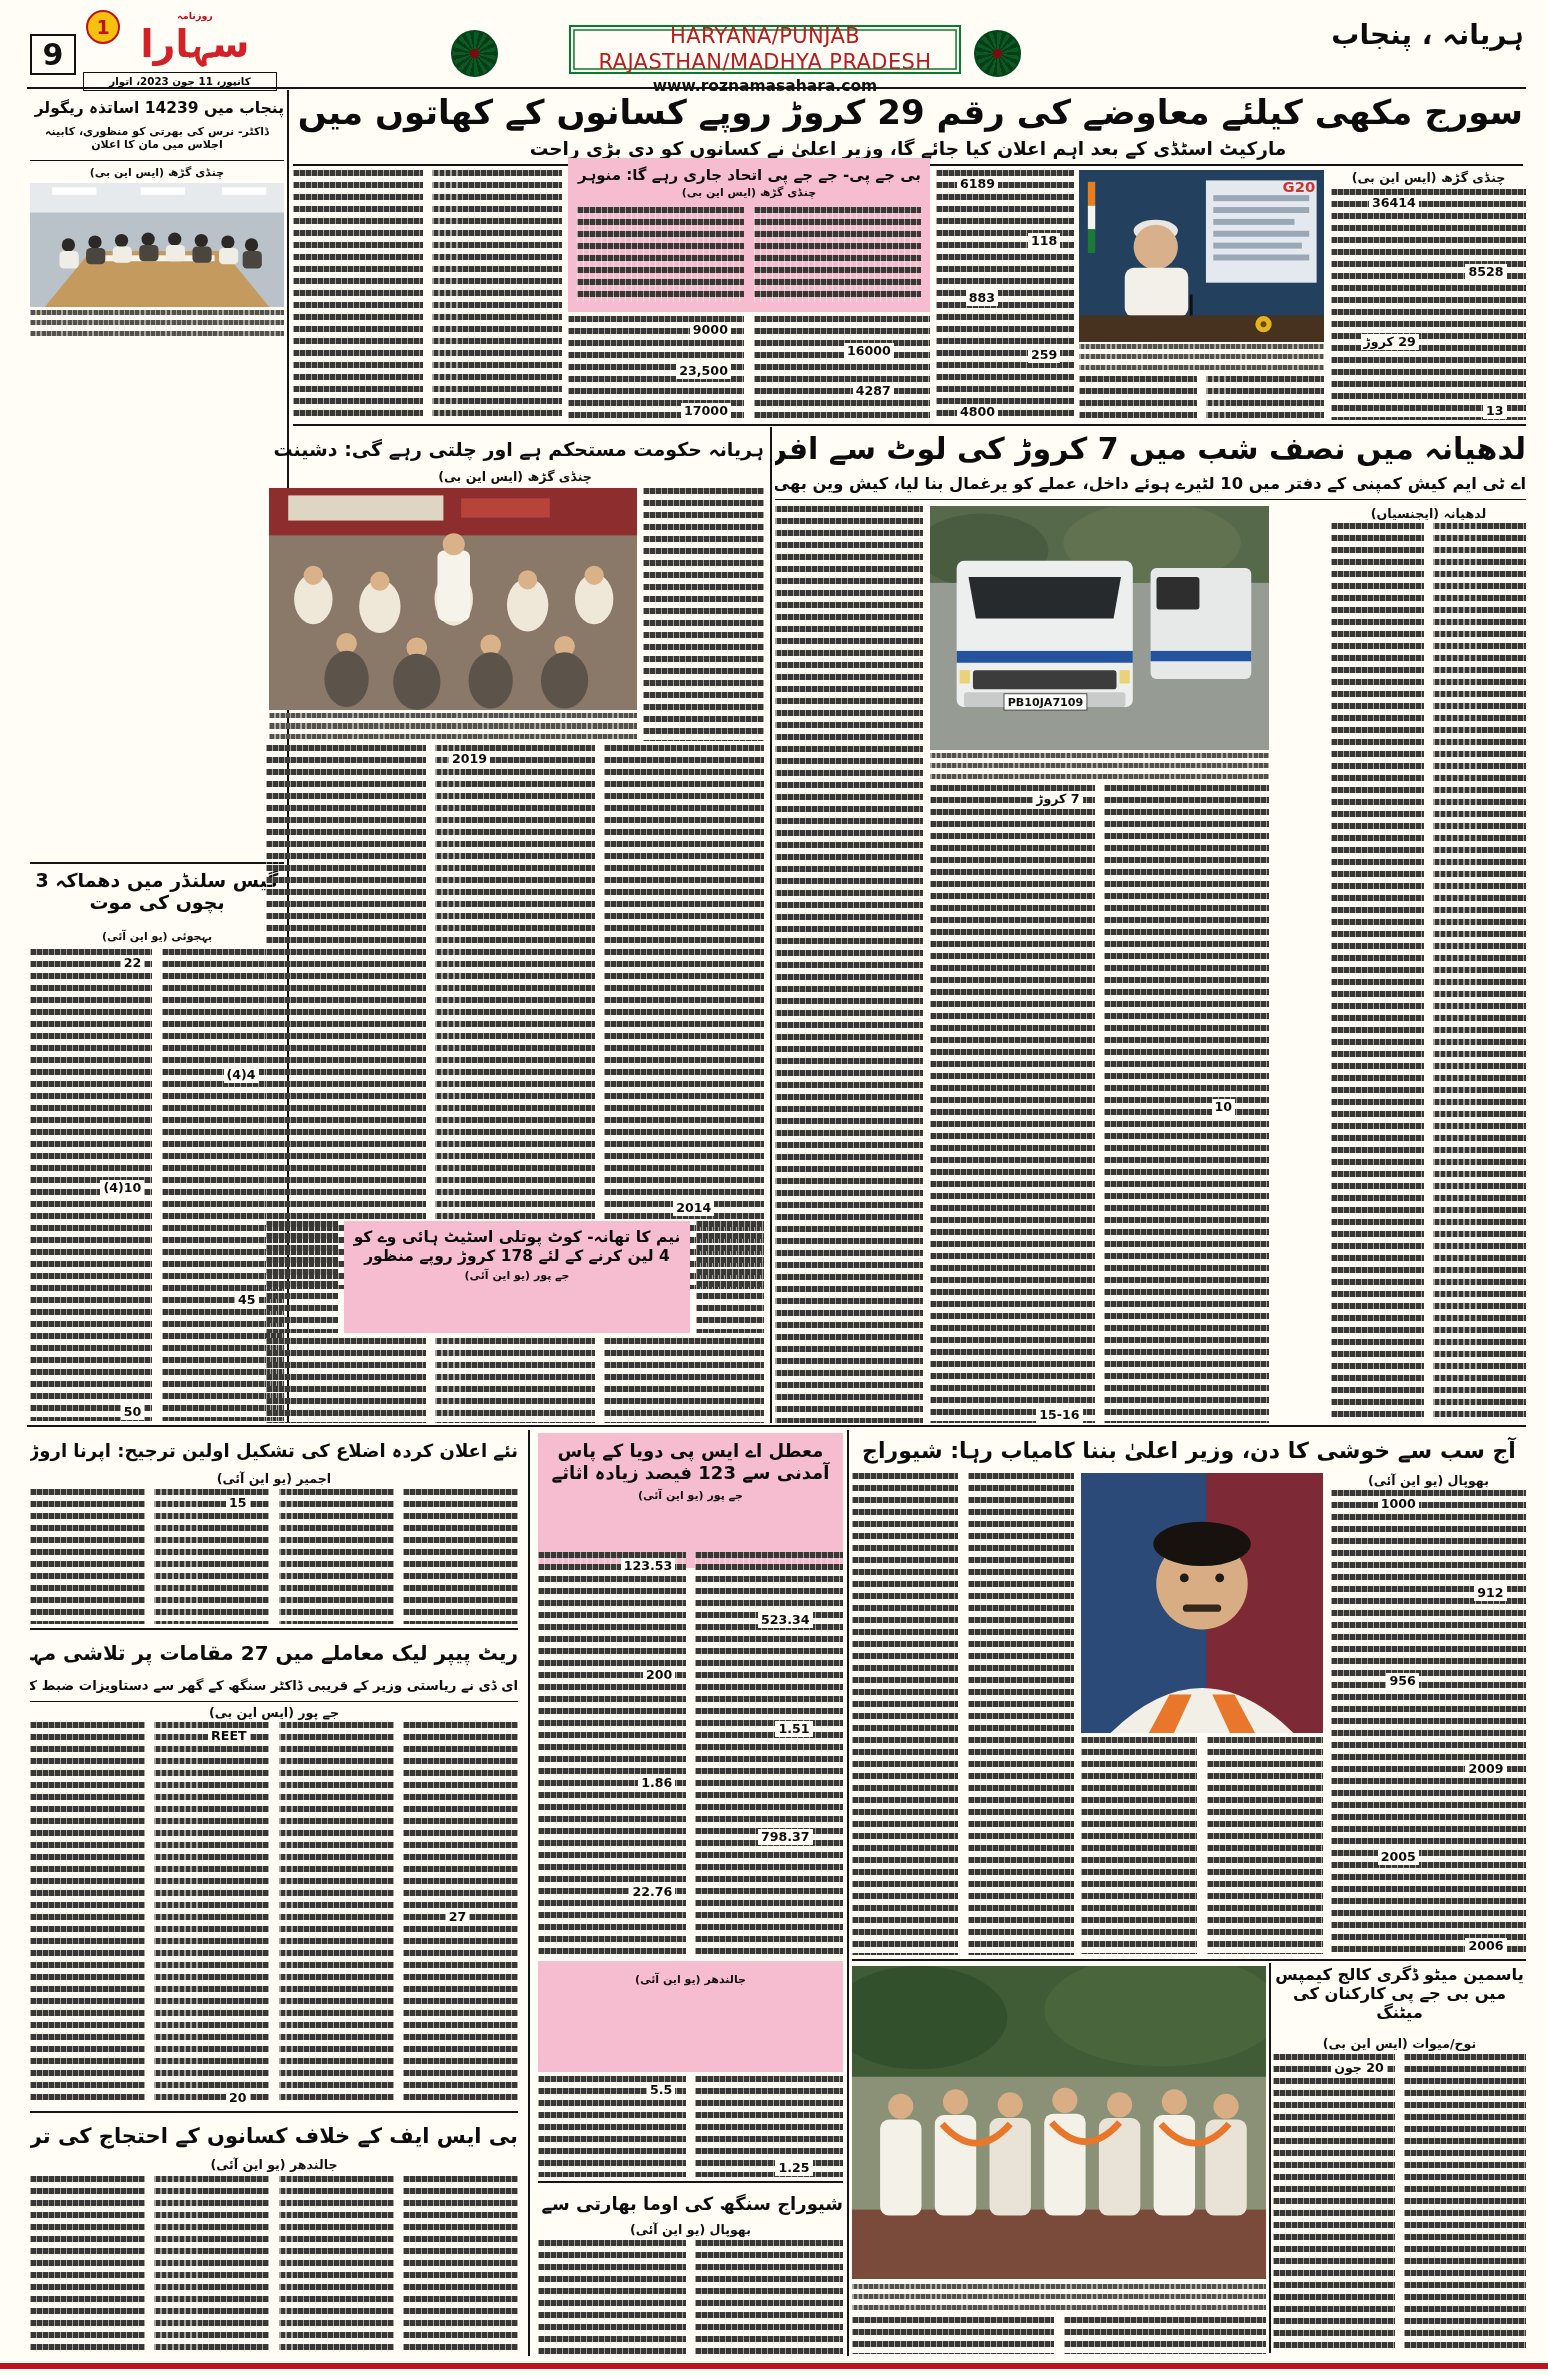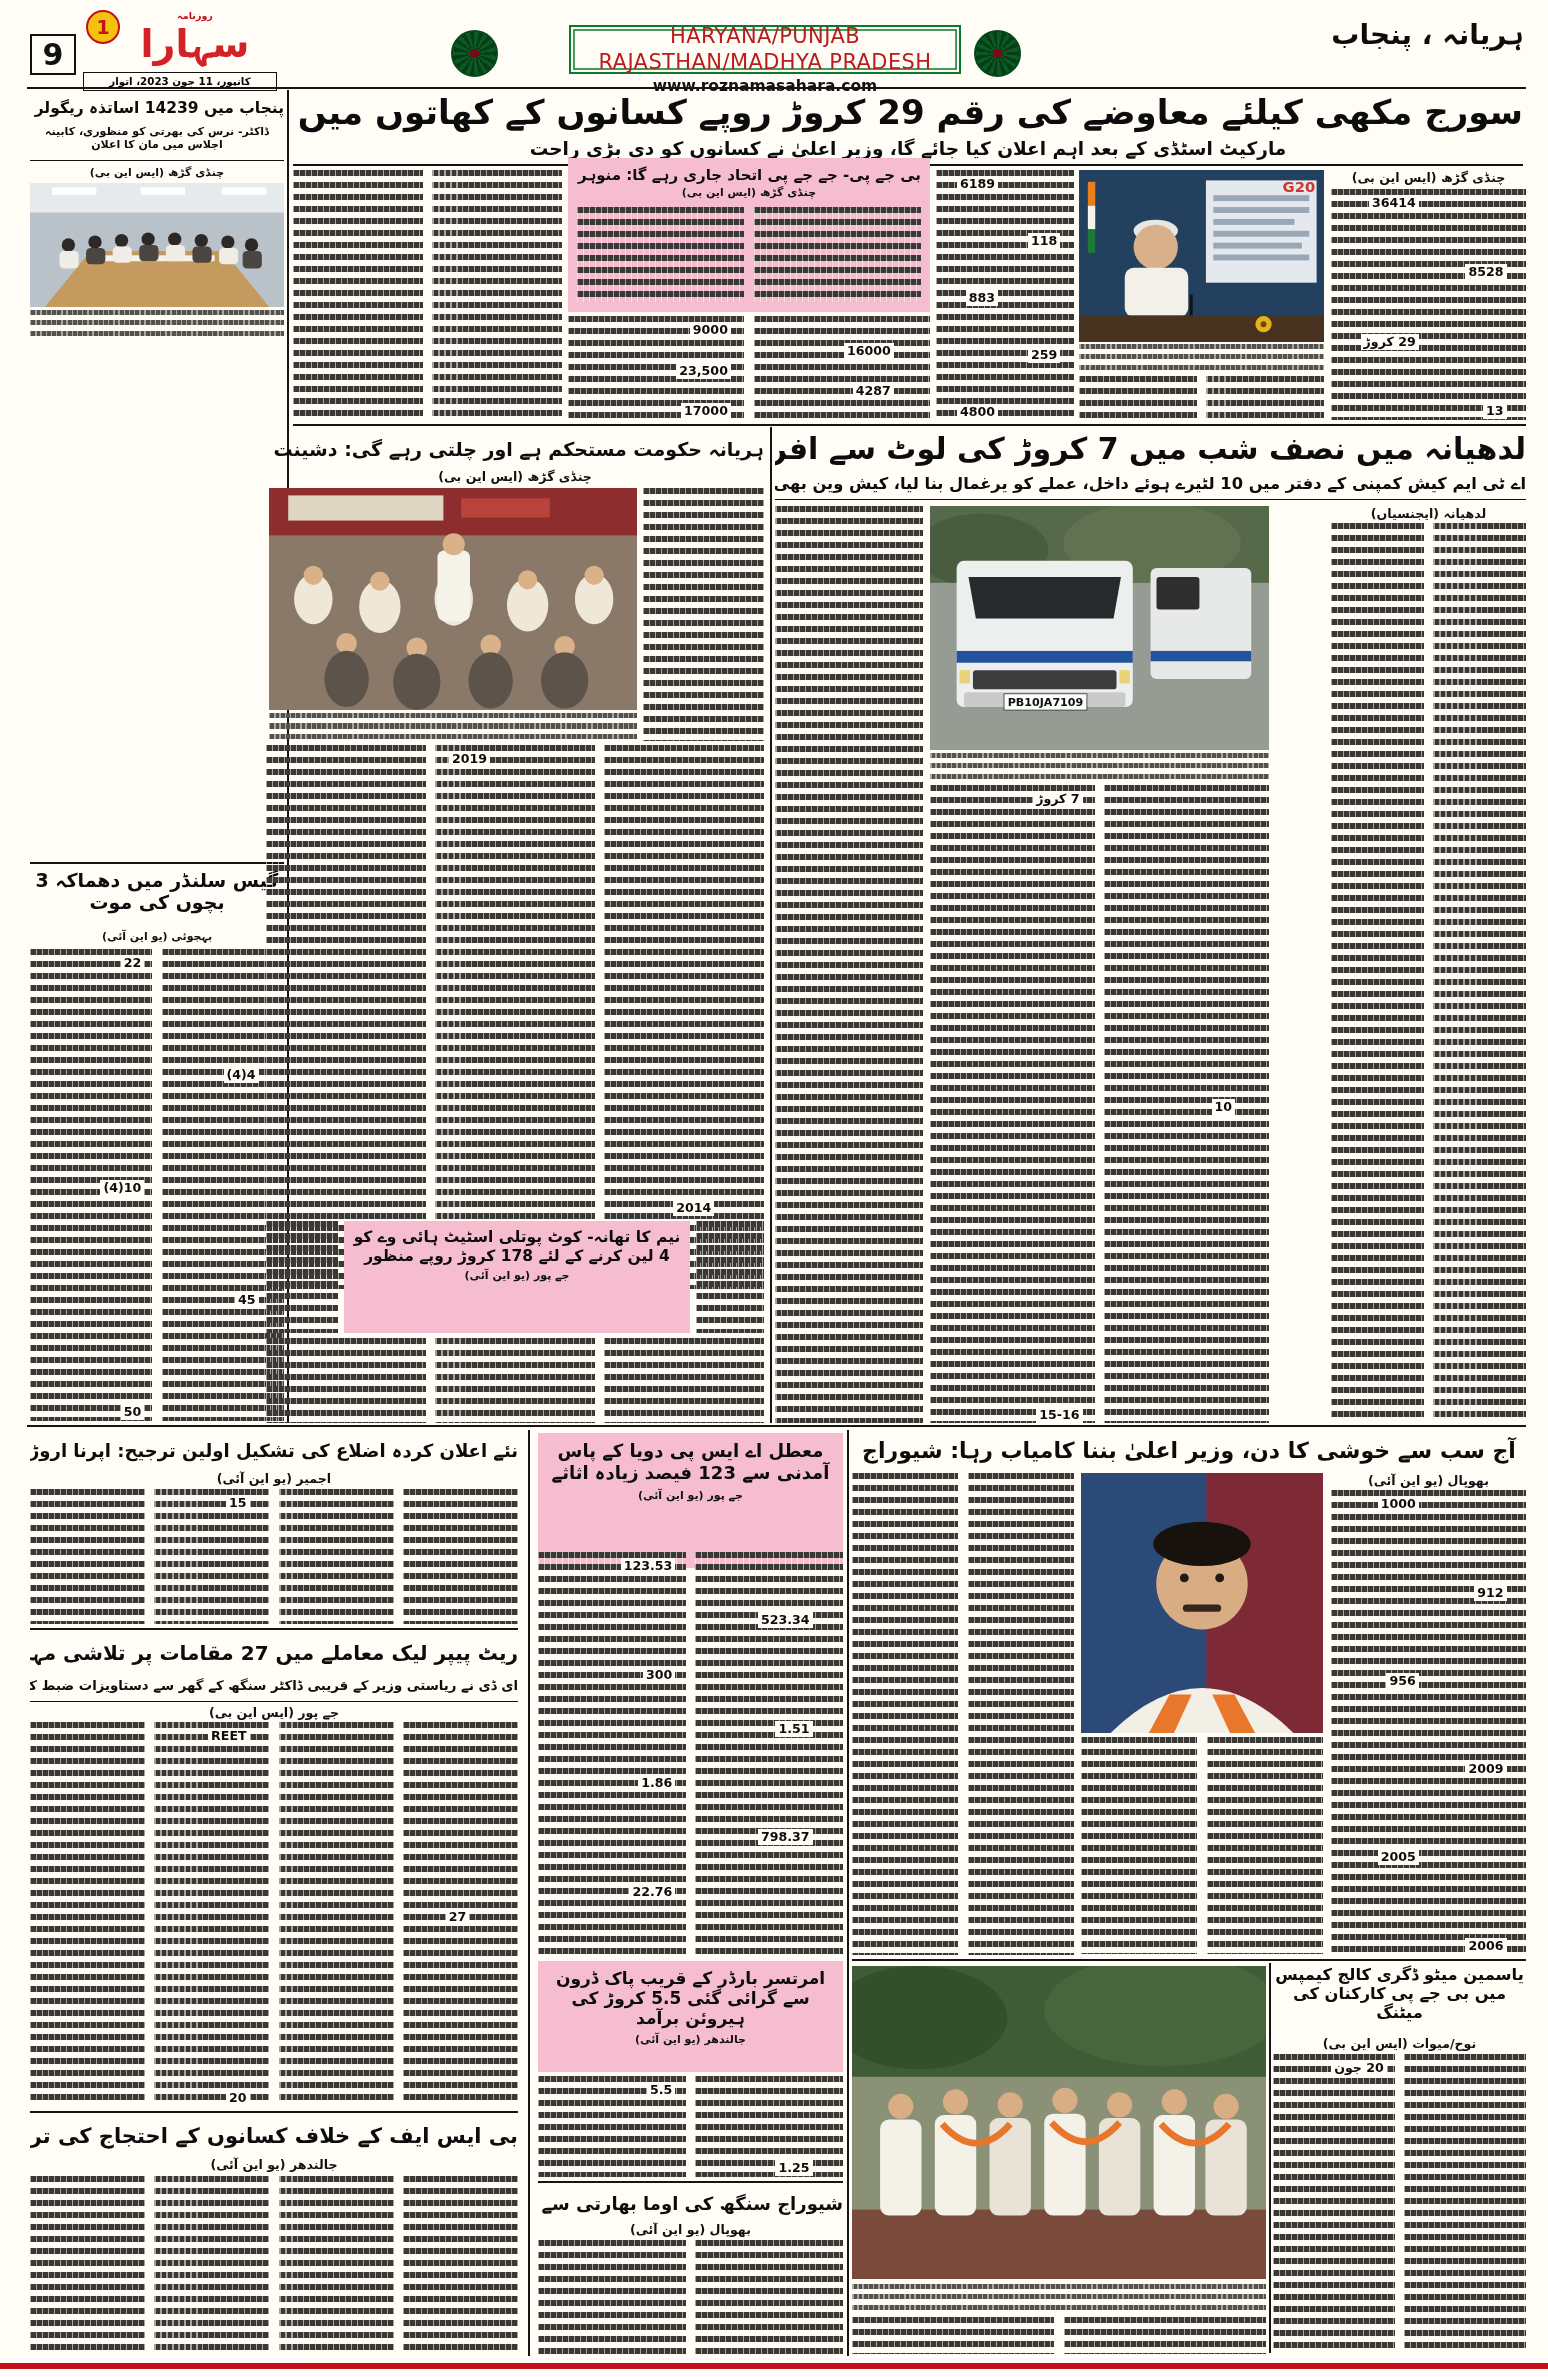--- a/index.html
+++ b/index.html
@@ -334,30 +334,29 @@
 
   <div class="abs pink" style="left:538px;top:1433px;width:305px;height:135px;padding:7.4px 9px">
     <div class="rtl hl" style="font-size:18px">معطل اے ایس پی دویا کے پاس آمدنی سے 123 فیصد زیادہ اثاثے</div>
     <div class="rtl byline" style="font-size:11px;margin-top:6px">جے پور (یو این آئی)</div>
   </div>
   <div class="abs c" style="left:538px;top:1552px;width:305px;height:402px">
     <div class="sim"></div>
       <div class="sim"></div>
   <span class="fig-token" style="top: 6px; right: 55%;">123.53</span>
       <span class="fig-token" style="top: 60px; right: 10%;">523.34</span>
-      <span class="fig-token" style="top: 115px; right: 55%;">300</span>
+      <span class="fig-token" style="top: 115px; right: 55%;">200</span>
       <span class="fig-token" style="top: 169px; right: 10%;">1.51</span>
       <span class="fig-token" style="top: 223px; right: 55%;">1.86</span>
       <span class="fig-token" style="top: 277px; right: 10%;">798.37</span>
       <span class="fig-token" style="top: 332px; right: 55%;">22.76</span>
       <span class="fig-token" style="top: 406px; right: 10%; margin-left: 11px;">1.19</span>
     </div>
 
   <div class="abs pink" style="left:538px;top:1961px;width:305px;height:111px;padding:7.4px 9px">
-    <div class="rtl hl" style="font-size:17px">امرتسر بارڈر کے قریب پاک ڈرون سے گرائی گئی 5.5 کروڑ کی ہیروئن برآمد</div>
     <div class="rtl byline" style="font-size:11px;margin-top:4.4px">جالندھر (یو این آئی)</div>
   </div>
   <div class="abs c" style="left:538px;top:2076px;width:305px;height:101px">
     <div class="sim"></div>
       <div class="sim"></div>
   <span class="fig-token" style="top: 6px; right: 55%;">5.5</span>
       <span class="fig-token" style="top: 84px; right: 10%;">1.25</span>
     </div>
   <div class="abs rule" style="left:538px;top:2181px;width:305px;height:1.5px"></div>
 

